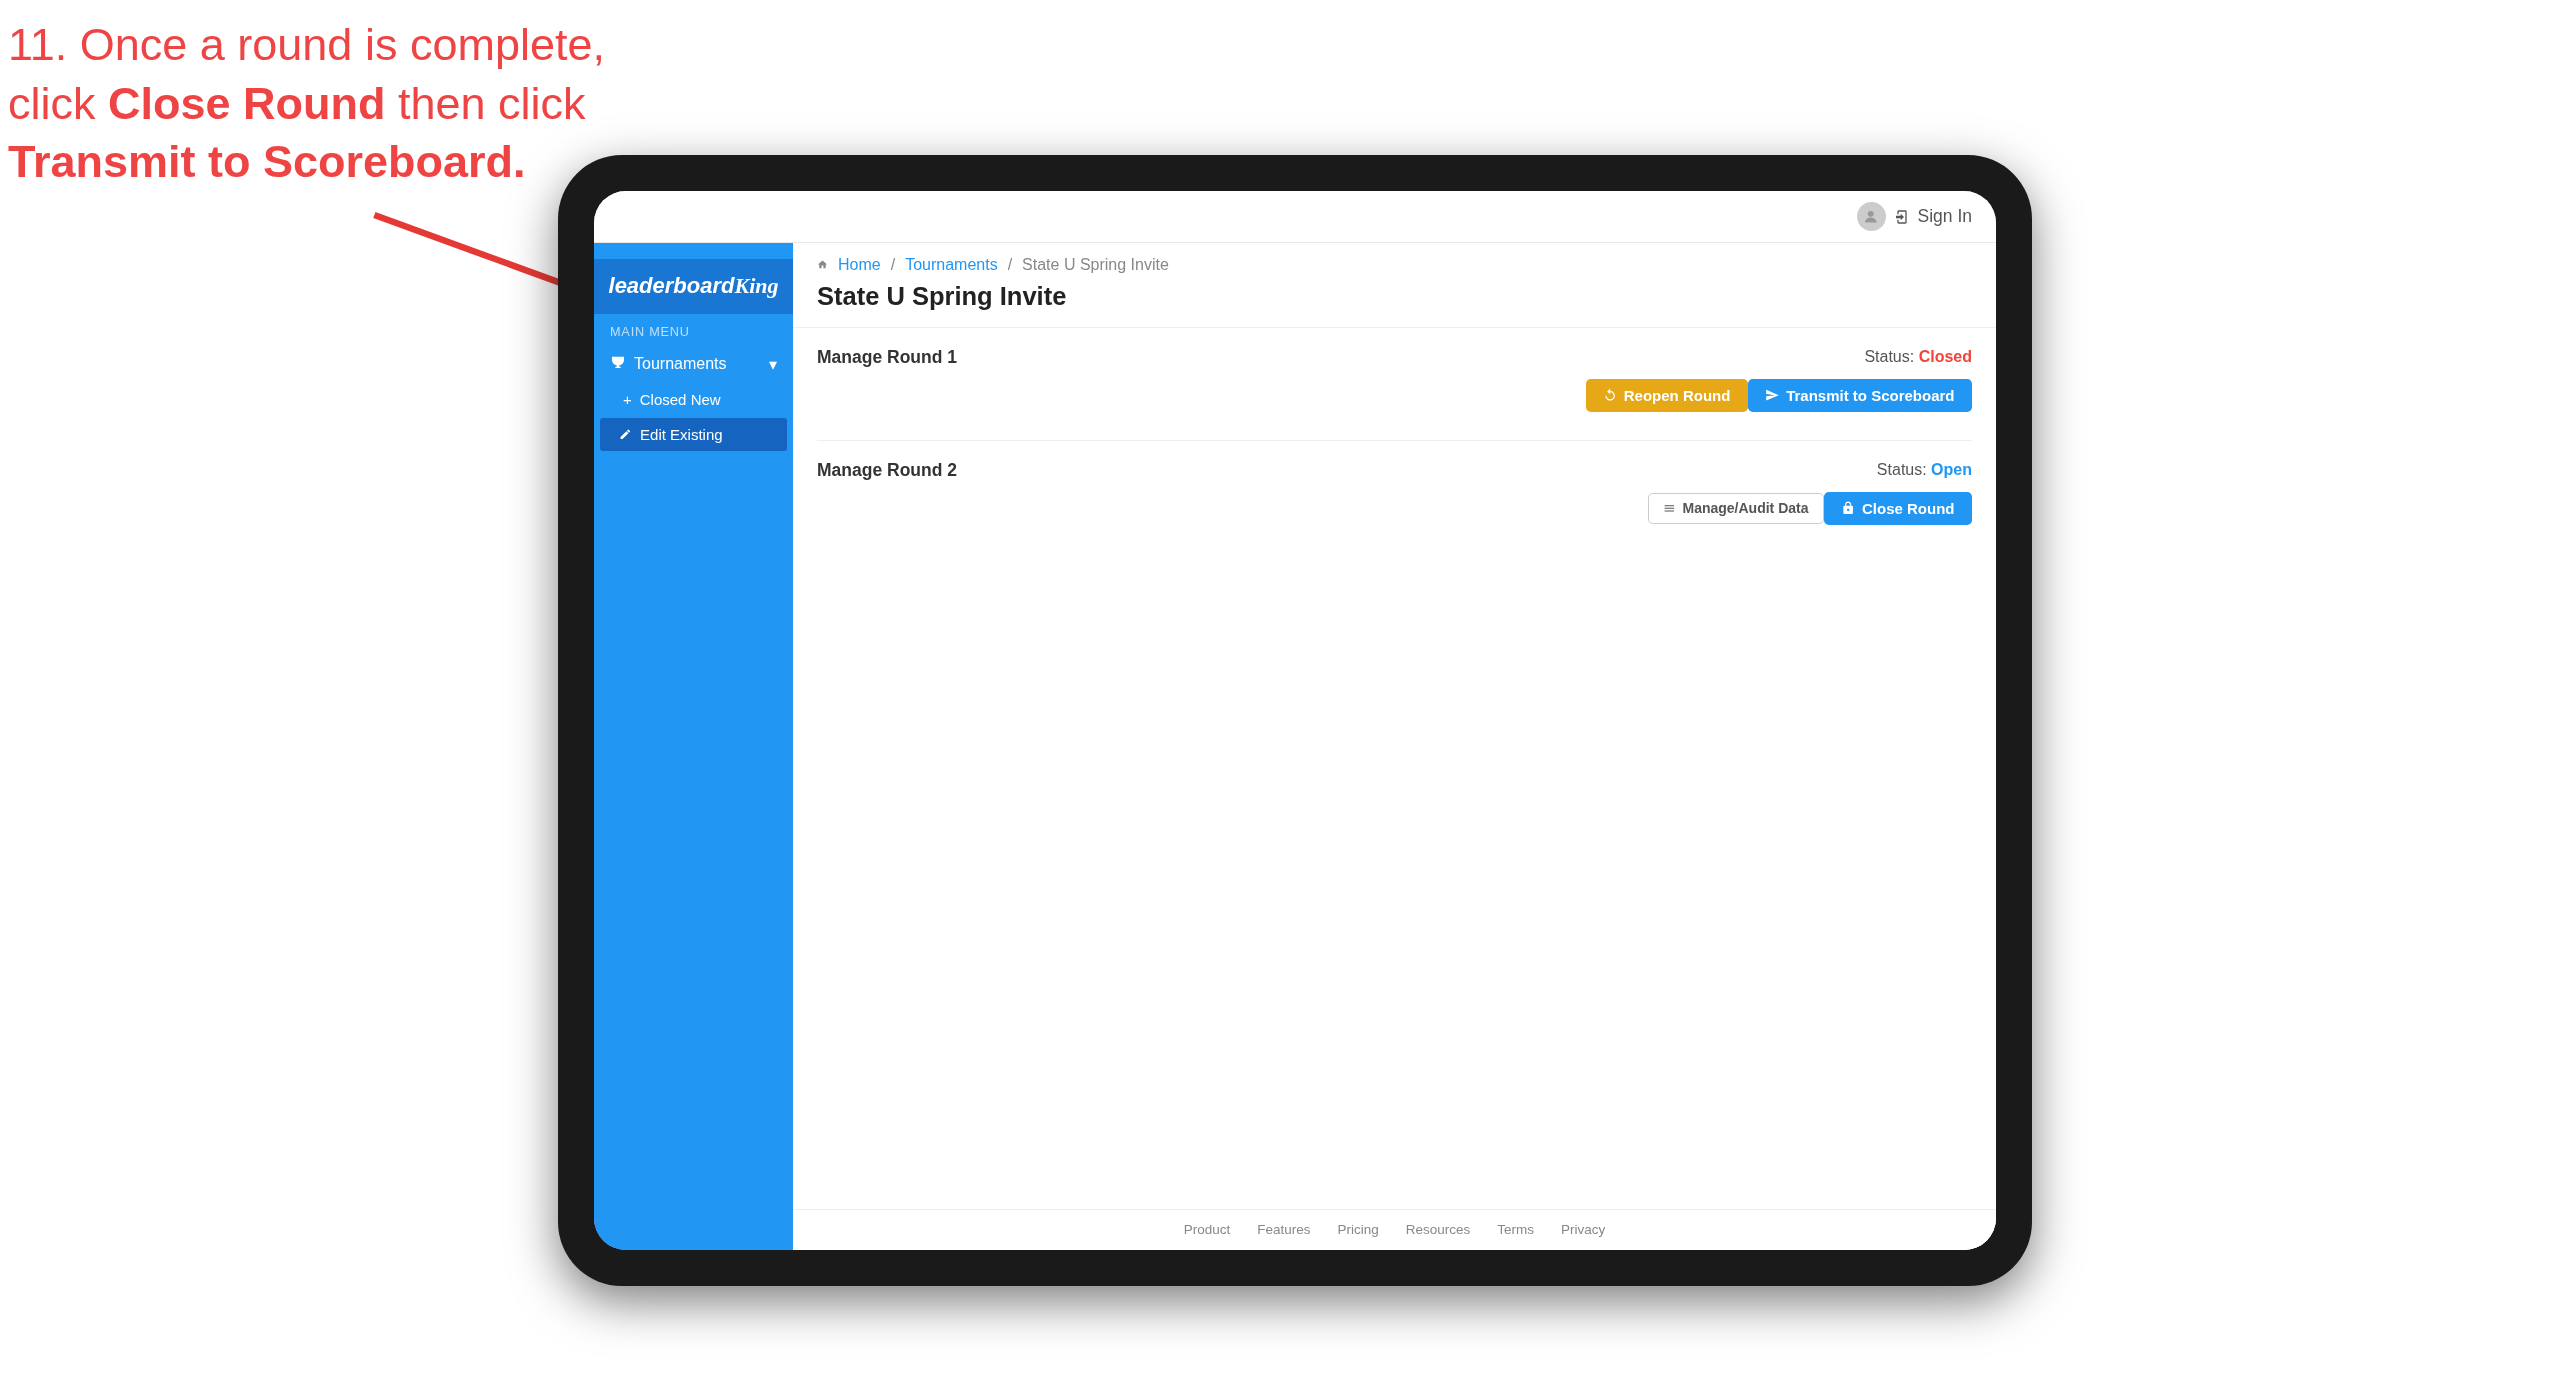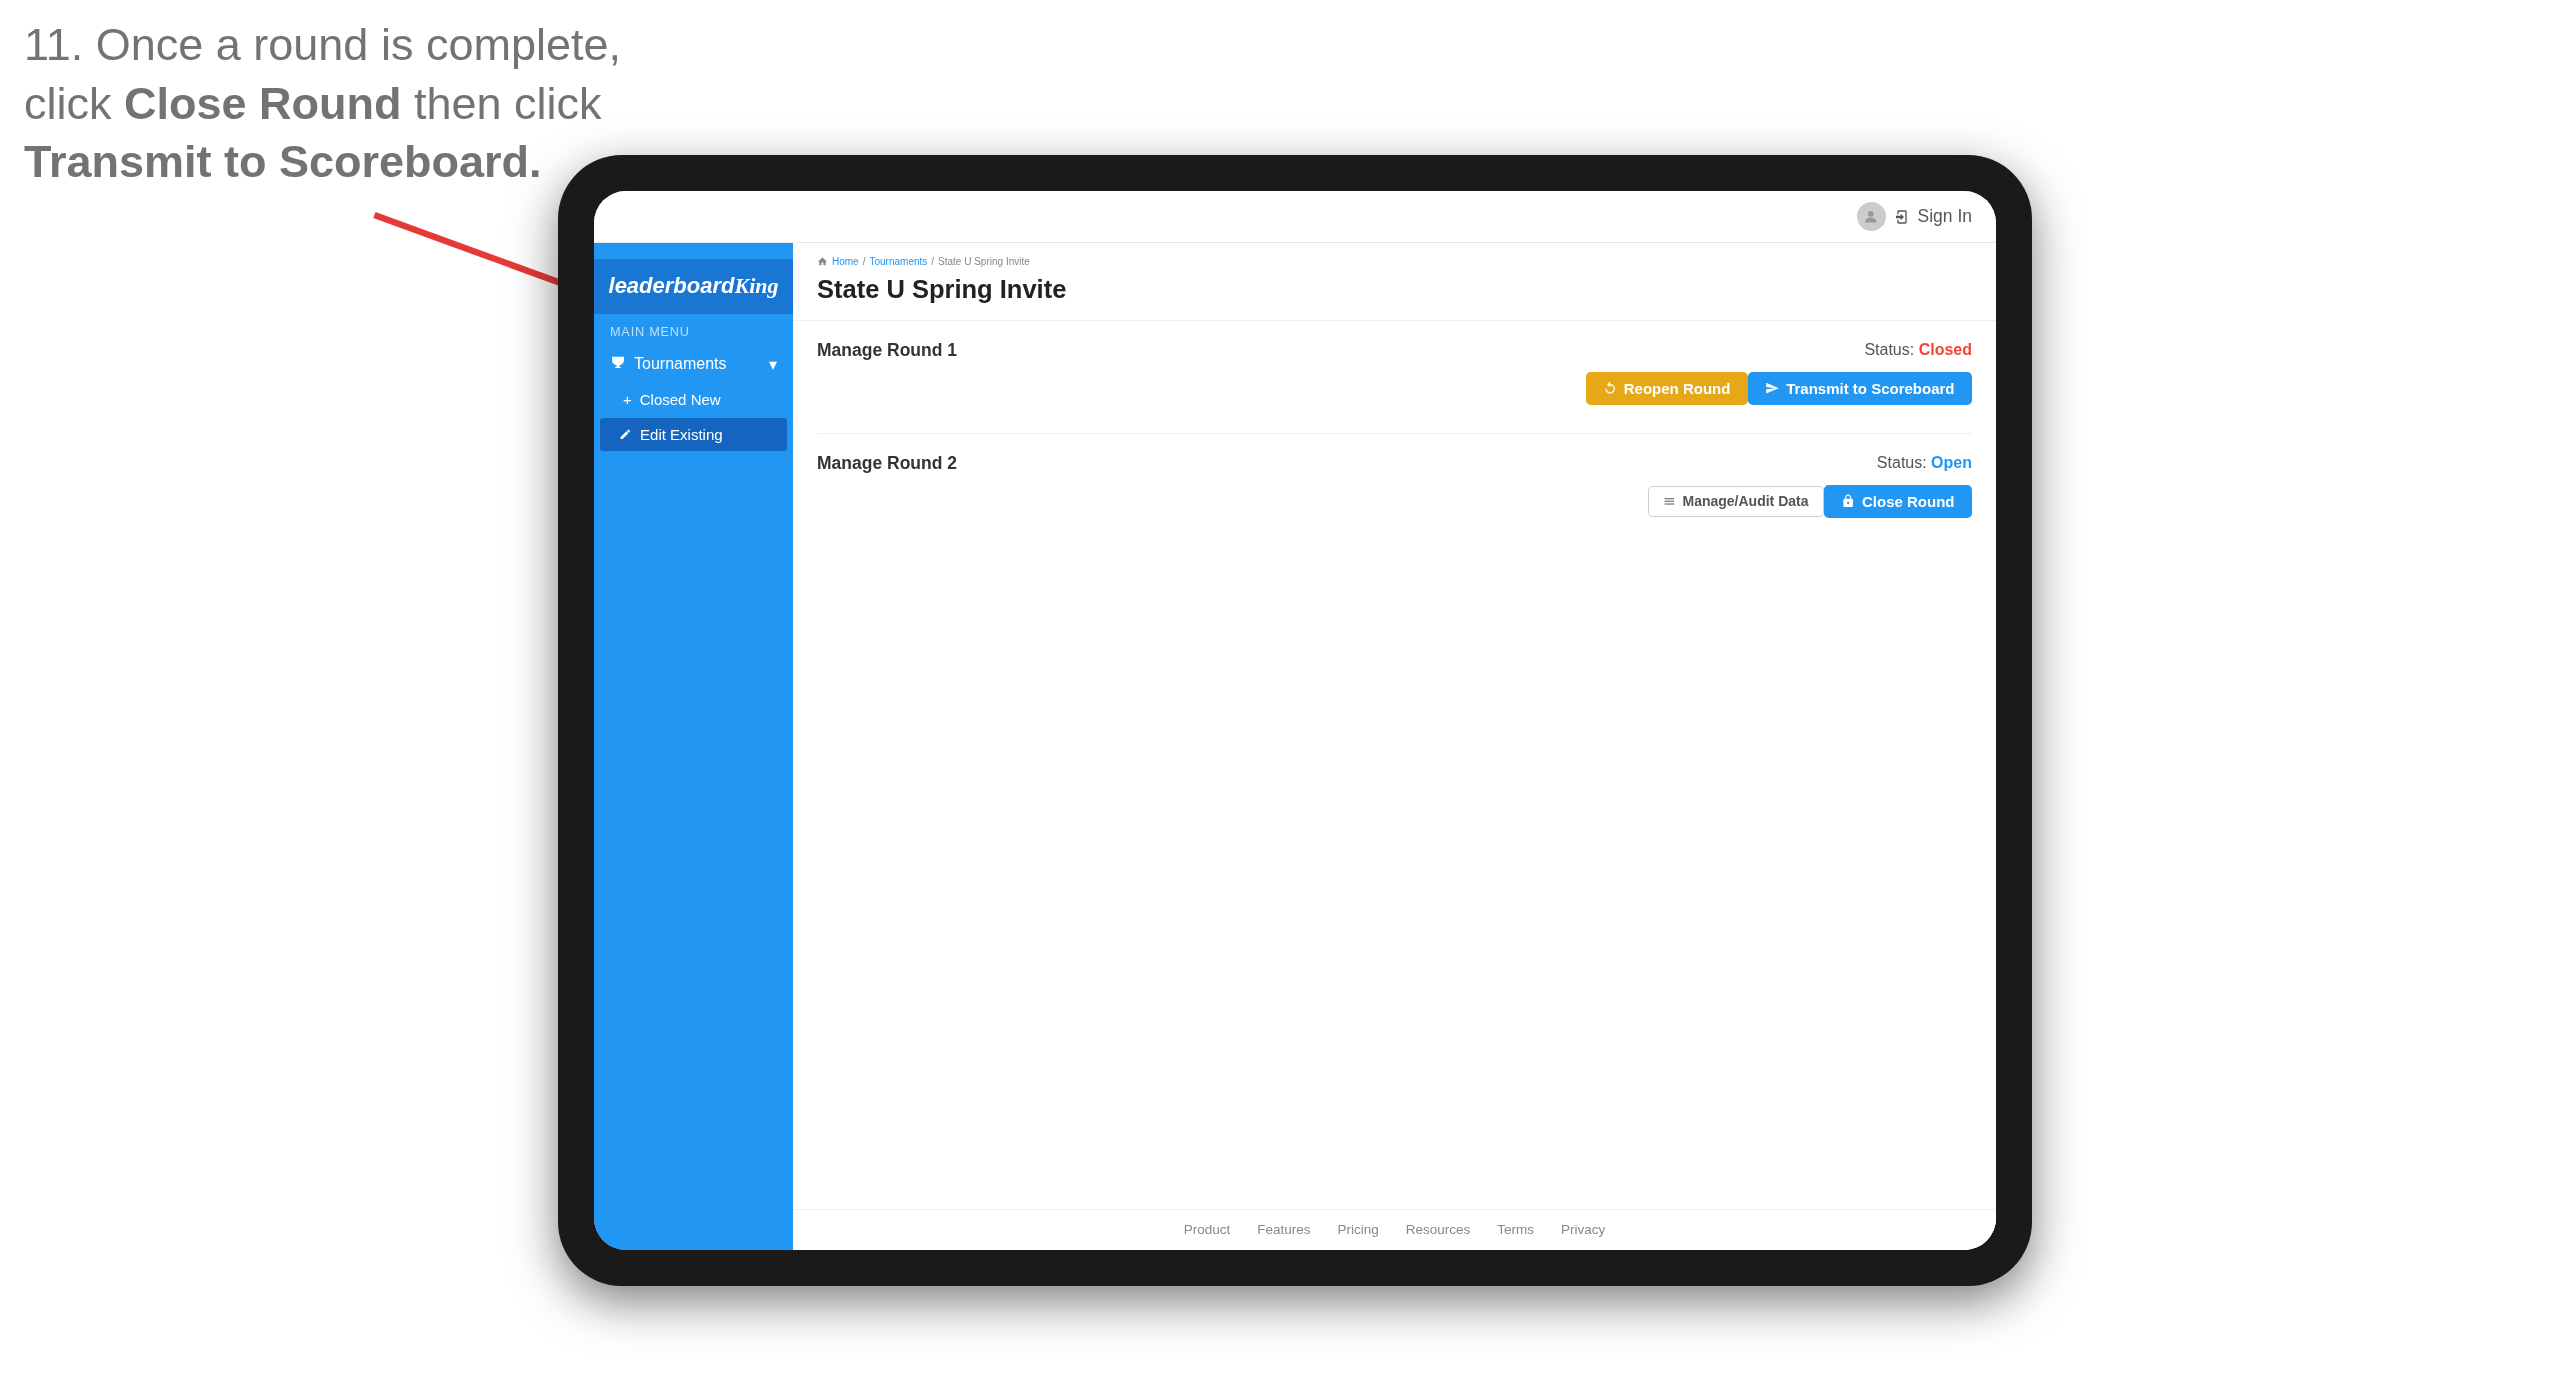--- a/index.html
+++ b/index.html
@@ -9,24 +9,24 @@
       width: 2576px;
       height: 1386px;
       position: relative;
       overflow: hidden;
     }
 
     
     .instruction {
       position: absolute;
       top: 16px;
-      left: 24px;
+      left: 8px;
       font-size: 45px;
       line-height: 1.3;
-      color: #737373;
+      color: #ef4444;
       max-width: 717px;
     }
     .instruction strong {
       font-weight: 800;
     }
 
     
     .arrow-svg {
       position: absolute;
       top: 0;
@@ -163,22 +163,22 @@
 
     .content-header {
       background: #fff;
       padding: 12.7px 24px 0;
       border-bottom: 0.8px solid #eee;
     }
 
     .breadcrumb {
       display: flex;
       align-items: center;
-      gap: 4px;
-      font-size: 10px;
+      gap: 10px;
+      font-size: 16px;
       color: #888;
       margin-bottom: 8px;
     }
 
     .breadcrumb a {
       color: #2196f3;
       text-decoration: none;
     }
 
     .page-title {

